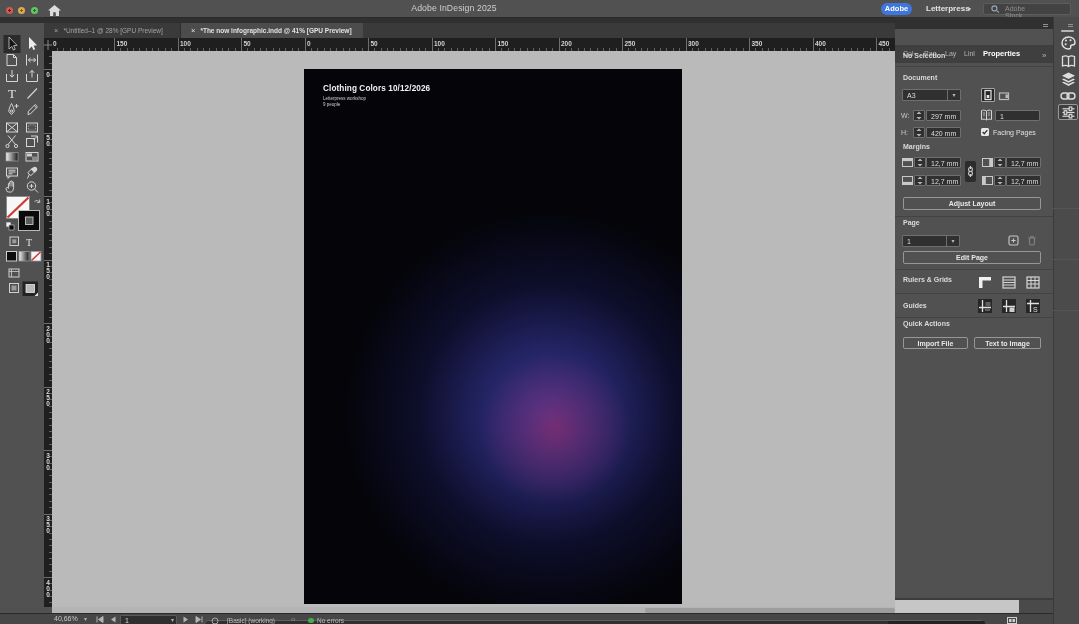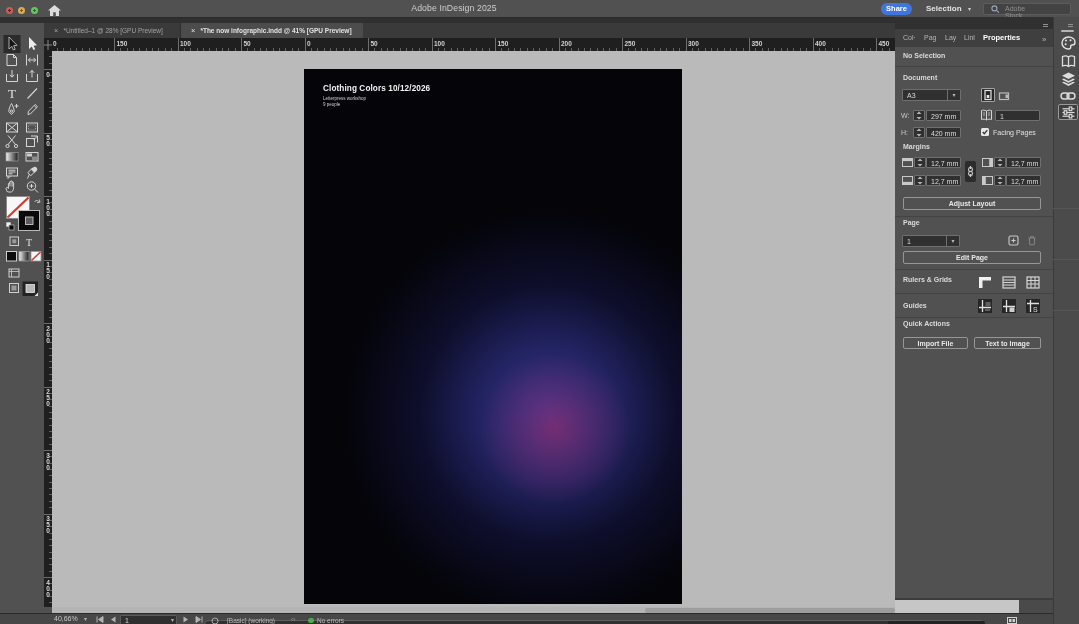--- a/index.html
+++ b/index.html
@@ -63,21 +63,21 @@
   
   #hscroll { left:52px; top:607px; width:843px; height:6px; background:#b4b4b4; }
   #hthumb { left:593px; top:1px; width:250px; height:5px; background:#9d9d9d; border-radius:2px; }
   #panelbottomlight { left:895px; top:600px; width:124px; height:13px; background:#c6c6c6; }
   #panelbottomdark { left:1019px; top:598px; width:34px; height:15px; background:#4a4a4a; }
   #statusbar { left:0; top:613px; width:1079px; height:11px; background:rgba(71,71,71,.995); border-top:1px solid #2a2a2a; }
 
   
   #ptop { left:895px; top:17px; width:158px; height:12px; background:#303030; }
   #panel { left:895px; top:29px; width:158px; height:571px; background:rgba(81,81,81,.995); border-bottom:2px solid #3c3c3c; }
-  #ptabs { left:0; top:0; width:158px; height:18px; background:rgba(63,63,63,.995); }
+  #ptabs { left:0; top:16px; width:158px; height:18px; background:rgba(63,63,63,.995); }
   .ptab { position:absolute; top:5px; font-size:7px; color:#b5b5b5; }
   #ptabProps { position:absolute; left:88px; top:4px; font-size:7.5px; color:#fff; font-weight:bold; }
   .sep { position:absolute; left:0px; width:158px; height:1px; background:#434343; }
   .slabel { position:absolute; font-size:7px; font-weight:bold; color:#dadada; }
   .flabel { position:absolute; font-size:7px; color:#c6c6c6; }
   .field { position:absolute; background:rgba(48,48,48,.995); border:1px solid #6f6f6f; border-radius:1px;
     color:#dedede; font-size:7px; }
   .stepper { position:absolute; width:12px; background:rgba(48,48,48,.995); border:1px solid #6f6f6f;
     border-radius:1px; overflow:hidden; }
   .stepper svg { position:absolute; left:0px; top:0px; }
@@ -92,22 +92,22 @@
 <div id="app">
 
   <div id="titlebar" class="abs"></div>
   <div class="abs tl" style="left:5.5px; background:radial-gradient(circle, #54241f 0 1px, #d25a50 1.1px);"></div>
   <div class="abs tl" style="left:17.5px; background:radial-gradient(circle, #7a611e 0 1px, #ddab4e 1.1px);"></div>
   <div class="abs tl" style="left:30.5px; background:radial-gradient(circle, #266b27 0 1px, #64c660 1.1px);"></div>
   <svg class="abs" style="left:48px; top:5px;" width="13" height="11" viewBox="0 0 13 11">
     <path d="M6.5 0 L13 5.4 L11 5.4 L11 11 L7.8 11 L7.8 7.2 L5.2 7.2 L5.2 11 L2 11 L2 5.4 L0 5.4 Z" fill="#dcdcdc"></path>
   </svg>
   <div id="title" class="abs">Adobe InDesign 2025</div>
-  <div id="share" class="abs">Share</div>
-  <div id="essentials" class="abs">Selection</div>
+  <div id="share" class="abs">Adobe</div>
+  <div id="essentials" class="abs">Letterpress</div>
   <div id="essarrow" class="abs">▾</div>
   <div id="stockbox" class="abs"></div>
   <svg class="abs" style="left:991px; top:5px;" width="9" height="8" viewBox="0 0 9 8">
     <circle cx="3.4" cy="3.4" r="2.5" fill="none" stroke="#9aa7c0" stroke-width="1.1"></circle>
     <line x1="5.3" y1="5.3" x2="8" y2="7.6" stroke="#9aa7c0" stroke-width="1.1"></line>
   </svg>
   <div id="stocktext" class="abs">Adobe Stock</div>
 
   <div id="framestrip" class="abs"></div>
   <div id="collapse1" class="abs">«</div>

